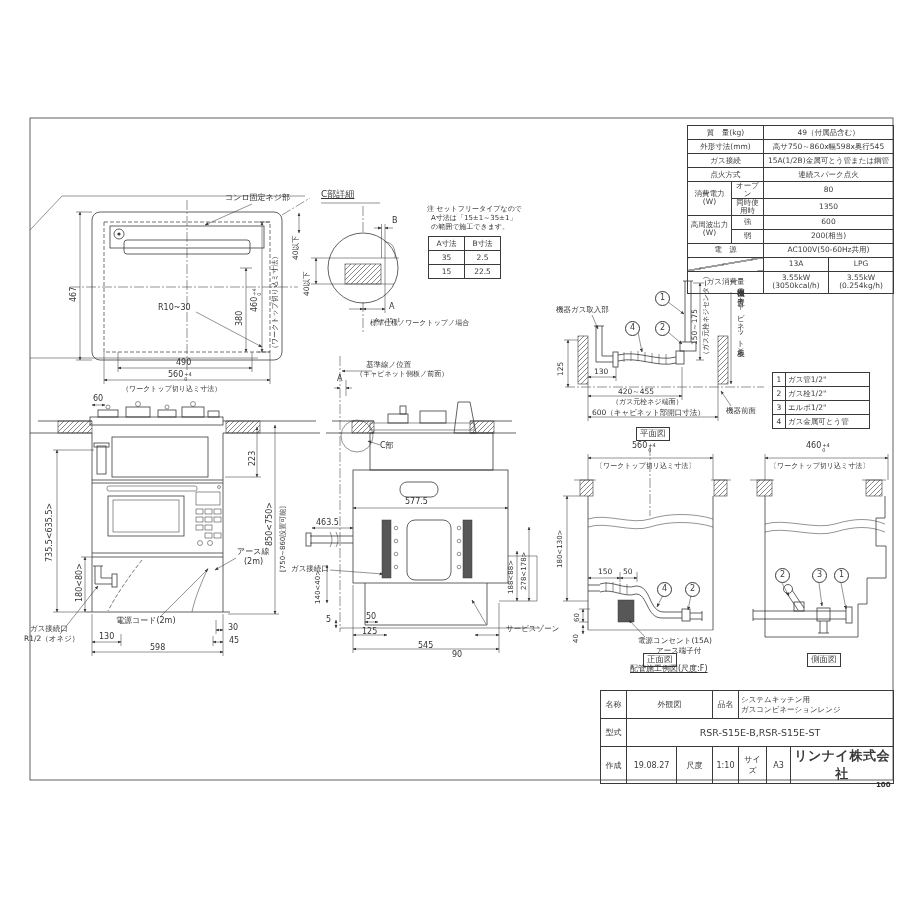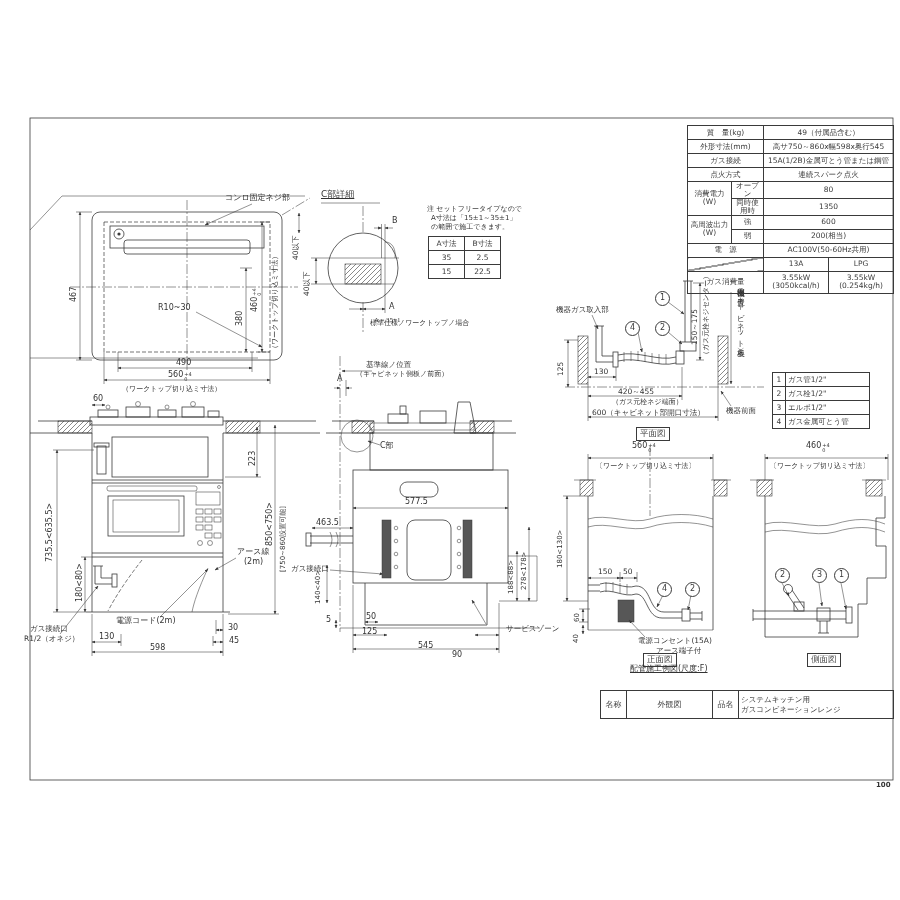--- a/index.html
+++ b/index.html
@@ -588,18 +588,31 @@
         <col style="width:18px">
         <col style="width:85px">
       </colgroup>
   <tbody>
         <tr>
     <td>名称</td>
     <td colspan="2">外観図</td>
     <td>品名</td>
     <td colspan="4" style="font-size:7.5px;text-align:left;"><span>システムキッチン用</span><br><span>ガスコンビネーションレンジ</span></td>
   </tr>
+  <tr>
+    <td>型式</td>
+    <td colspan="7" class="model">RSR-S15E-B,RSR-S15E-ST</td>
+  </tr>
+  <tr>
+    <td>作成</td>
+    <td>19.08.27</td>
+    <td>尺度</td>
+    <td>1:10</td>
+    <td>サイズ</td>
+    <td>A3</td>
+    <td colspan="2" class="company">リンナイ株式会社</td>
+  </tr>
 </tbody>
     </table>
 
 <span class="lbl f7" style="left:876px;top:782px;font-weight:bold;">100</span>
 
 </div>
 
 </body></html>

